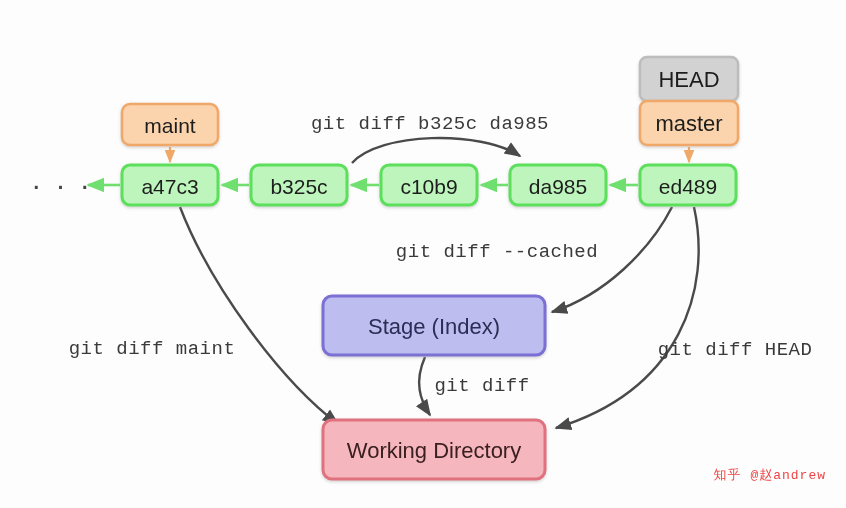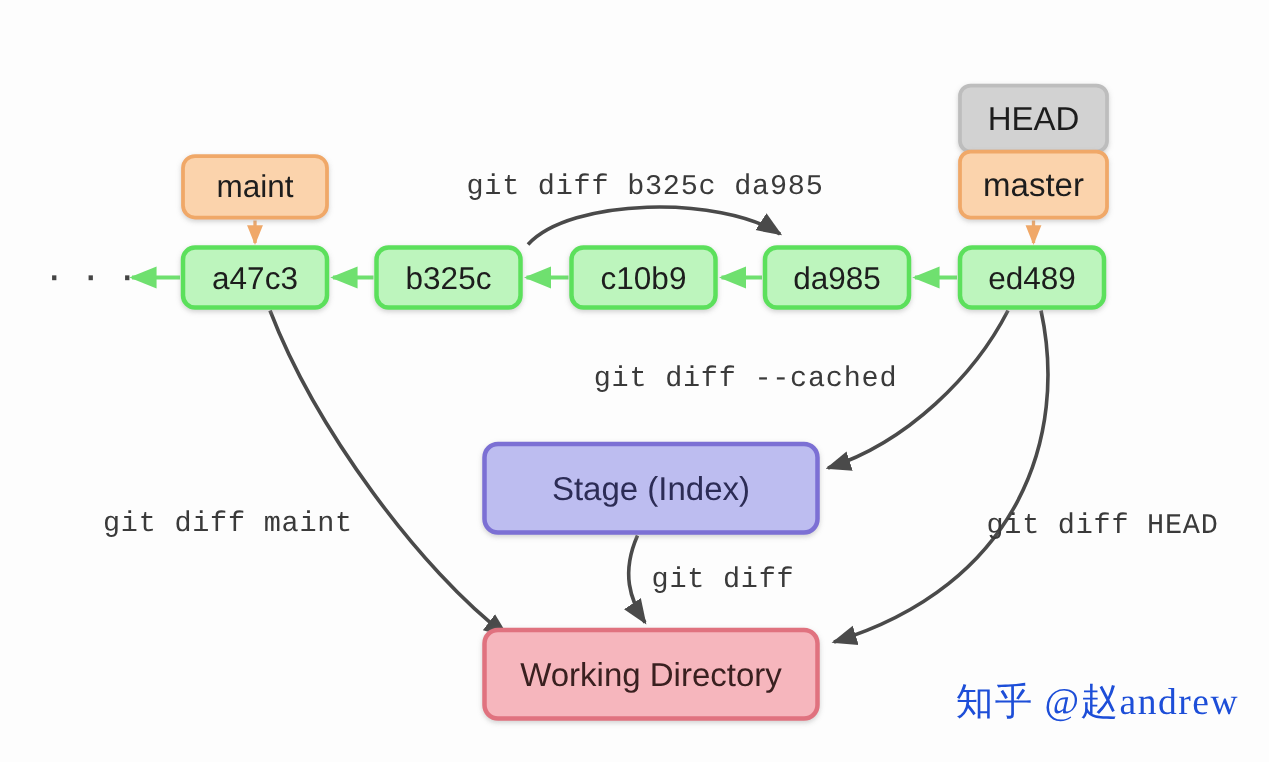--- a/index.html
+++ b/index.html
@@ -49,23 +49,23 @@
     font-size: 30px;
     fill: #444444;
     text-anchor: middle;
     dominant-baseline: central;
     letter-spacing: 3px;
   }
   .watermark {
     position: absolute;
     right: 20px;
     bottom: 24px;
-    font-family: Liberation Serif, serif;
-    font-size: 25px;
-    color: #1d4ed8;
+    font-family: Liberation Mono, monospace;
+    font-size: 13px;
+    color: #ef4444;
     letter-spacing: 1px;
     user-select: none;
     white-space: nowrap;
   }
 </style>
 </head>
 <body>
 
 <div id="canvas">
 

